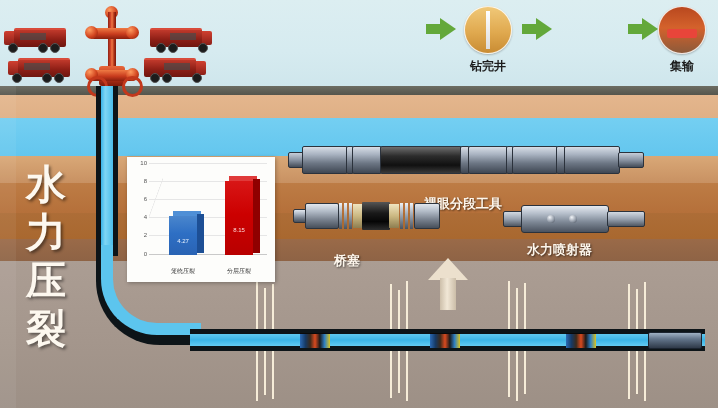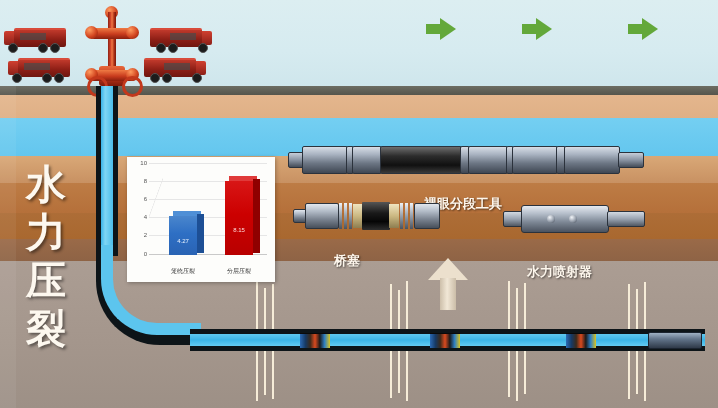--- a/index.html
+++ b/index.html
@@ -186,30 +186,38 @@
   <div class="layer shale"></div>
   <div class="left-strip"></div>
 
   <div class="flow">
 
     <div class="arrow" style="left:66px;">
         <i></i>
         <b></b>
       </div>
 
+    <div class="flow-item" style="left:96px;">
+      <div class="flow-circle fc2"></div>
+      <div class="flow-label">钻完井</div>
+    </div>
     <div class="arrow" style="left:162px;">
         <i></i>
         <b></b>
       </div>
 
     <div class="arrow" style="left:268px;">
         <i></i>
         <b></b>
       </div>
 
+    <div class="flow-item" style="left:290px;">
+      <div class="flow-circle fc4"></div>
+      <div class="flow-label">集输</div>
+    </div>
   </div>
 
   <div class="truck" style="left:4px;top:26px;">
     <div class="cab"></div>
     <div class="body"></div>
     <div class="w" style="left:4px;"></div>
     <div class="w" style="left:34px;"></div>
     <div class="w" style="left:46px;"></div>
   </div>
   <div class="truck" style="left:8px;top:56px;">
@@ -374,15 +382,15 @@
   </div>
   <div class="tool-label" style="left:334px;top:252px;">桥塞</div>
 
   <div class="jetter">
     <div class="jt-small" style="left:0;width:22px;"></div>
     <div class="jt-main"></div>
     <div class="jt-port" style="left:44px;"></div>
     <div class="jt-port" style="left:66px;"></div>
     <div class="jt-small" style="left:104px;width:38px;"></div>
   </div>
-  <div class="tool-label" style="left:527px;top:263px;">水力喷射器</div>
+  <div class="tool-label" style="left:527px;top:241px;">水力喷射器</div>
 
 </div>
 
 </body></html>

